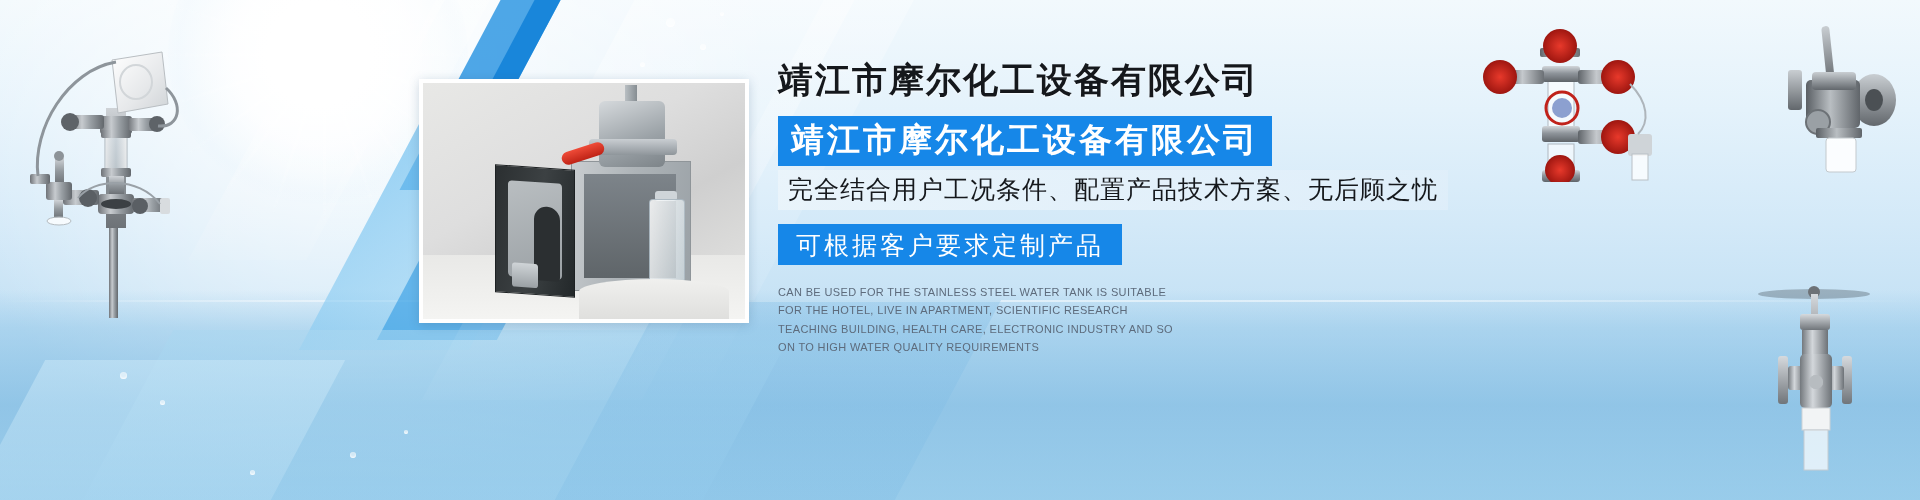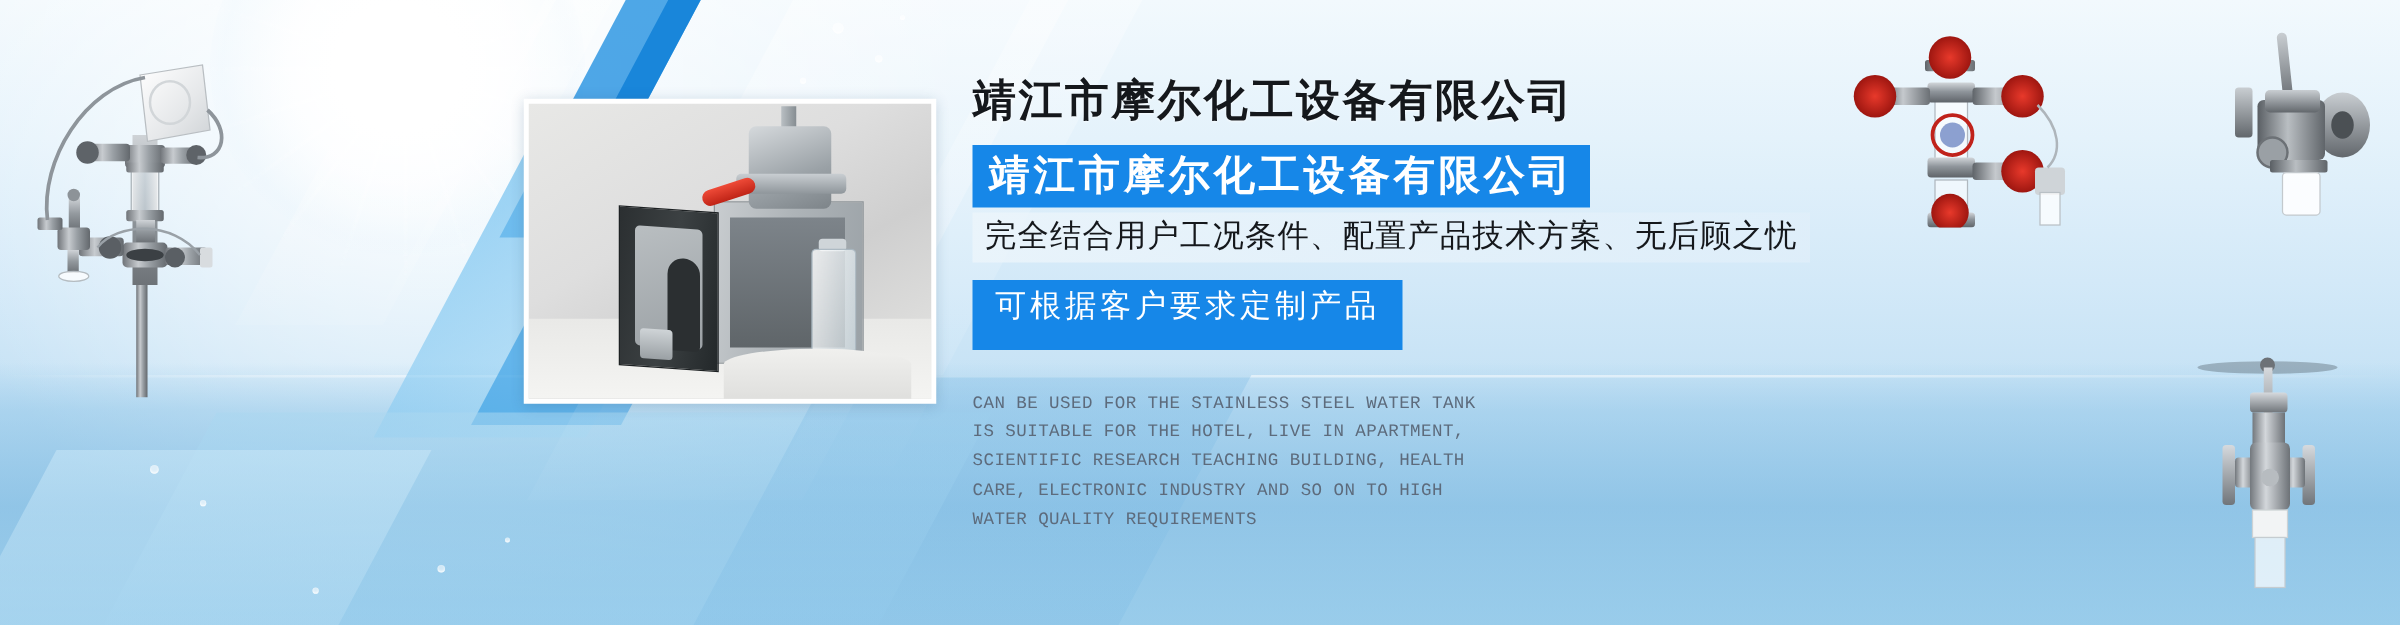--- a/index.html
+++ b/index.html
@@ -132,26 +132,26 @@
   .subline{
     margin-top:4px;display:inline-block;
     background:linear-gradient(90deg,rgba(236,245,251,.82),rgba(225,239,250,.72));
     color:#15181c;font-size:25px;letter-spacing:1px;
     padding:4px 10px 6px 10px;white-space:nowrap;line-height:1.2;
   }
   .tagline{
     display:inline-block;margin-top:14px;
     background:#1687e8;color:#ffffff;
     font-size:25px;font-weight:400;letter-spacing:3px;
-    padding:6px 18px 20px 18px;white-space:nowrap;line-height:1.2;
+    padding:6px 18px 5px 18px;white-space:nowrap;line-height:1.2;
   }
   .eng-text{
-    margin-top:32px;width:412px;
-    font-family:Liberation Mono, monospace;
-    font-size:14px;line-height:1.65;letter-spacing:.35px;
+    margin-top:18px;width:412px;
+    font-family:Liberation Sans, sans-serif;
+    font-size:11px;line-height:1.65;letter-spacing:.35px;
     color:#5d6b7c;text-transform:uppercase;
   }
 
   
   .prod-r1{position:absolute;left:1478px;top:22px;width:230px;height:160px;}
   .prod-r2{position:absolute;left:1788px;top:18px;width:125px;height:175px;}
   .prod-r3{position:absolute;left:1742px;top:282px;width:150px;height:205px;}
 
   
   .watermark{

